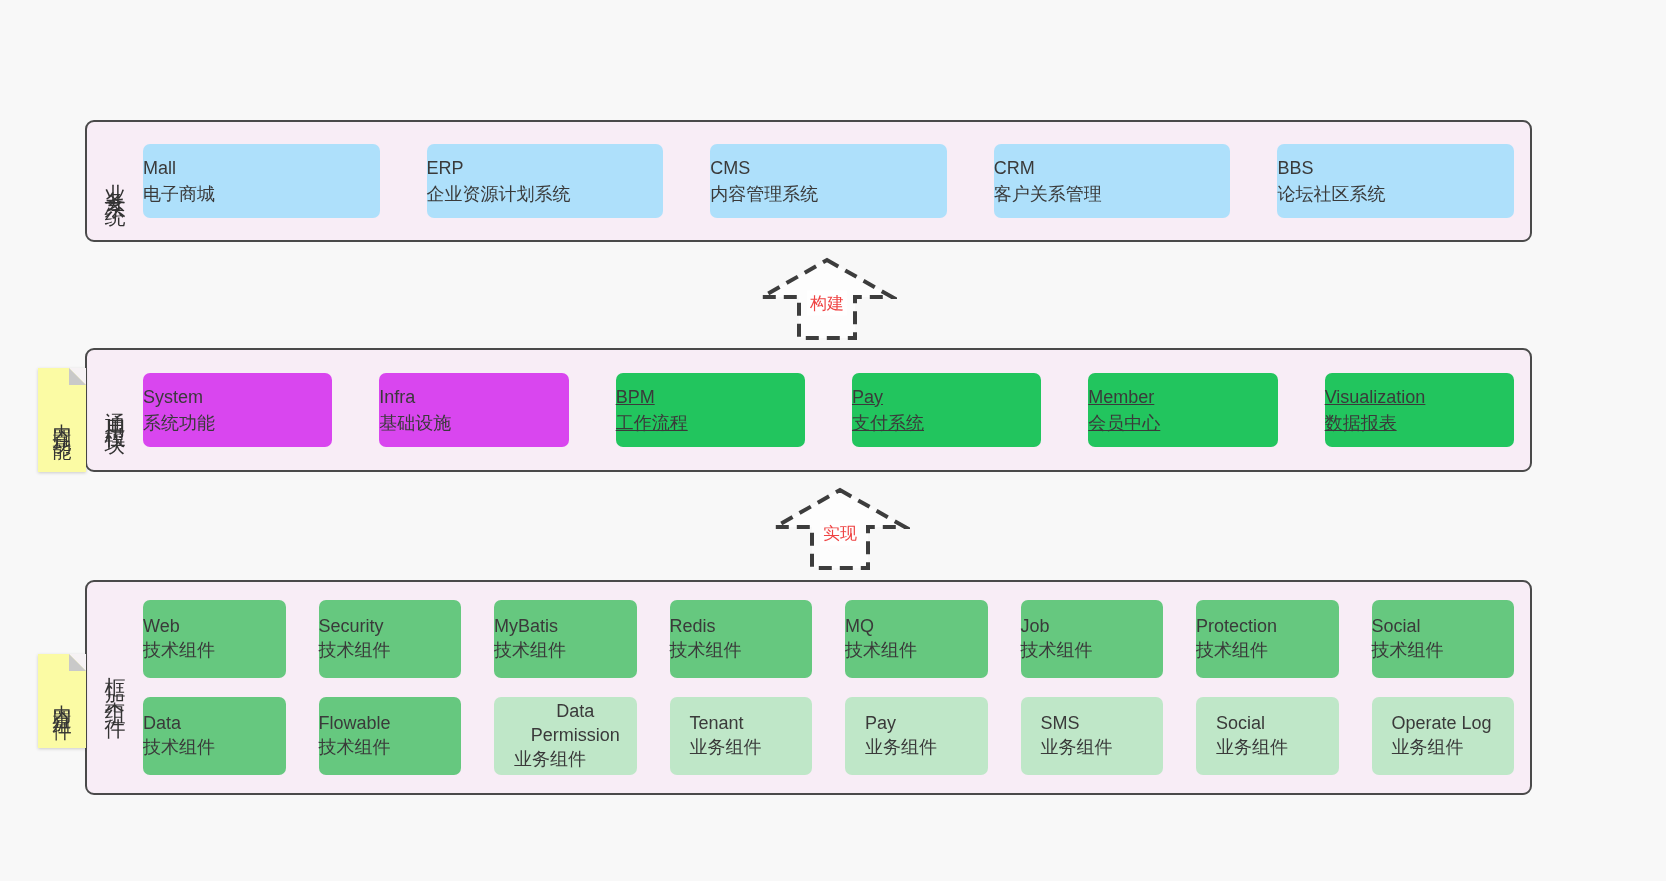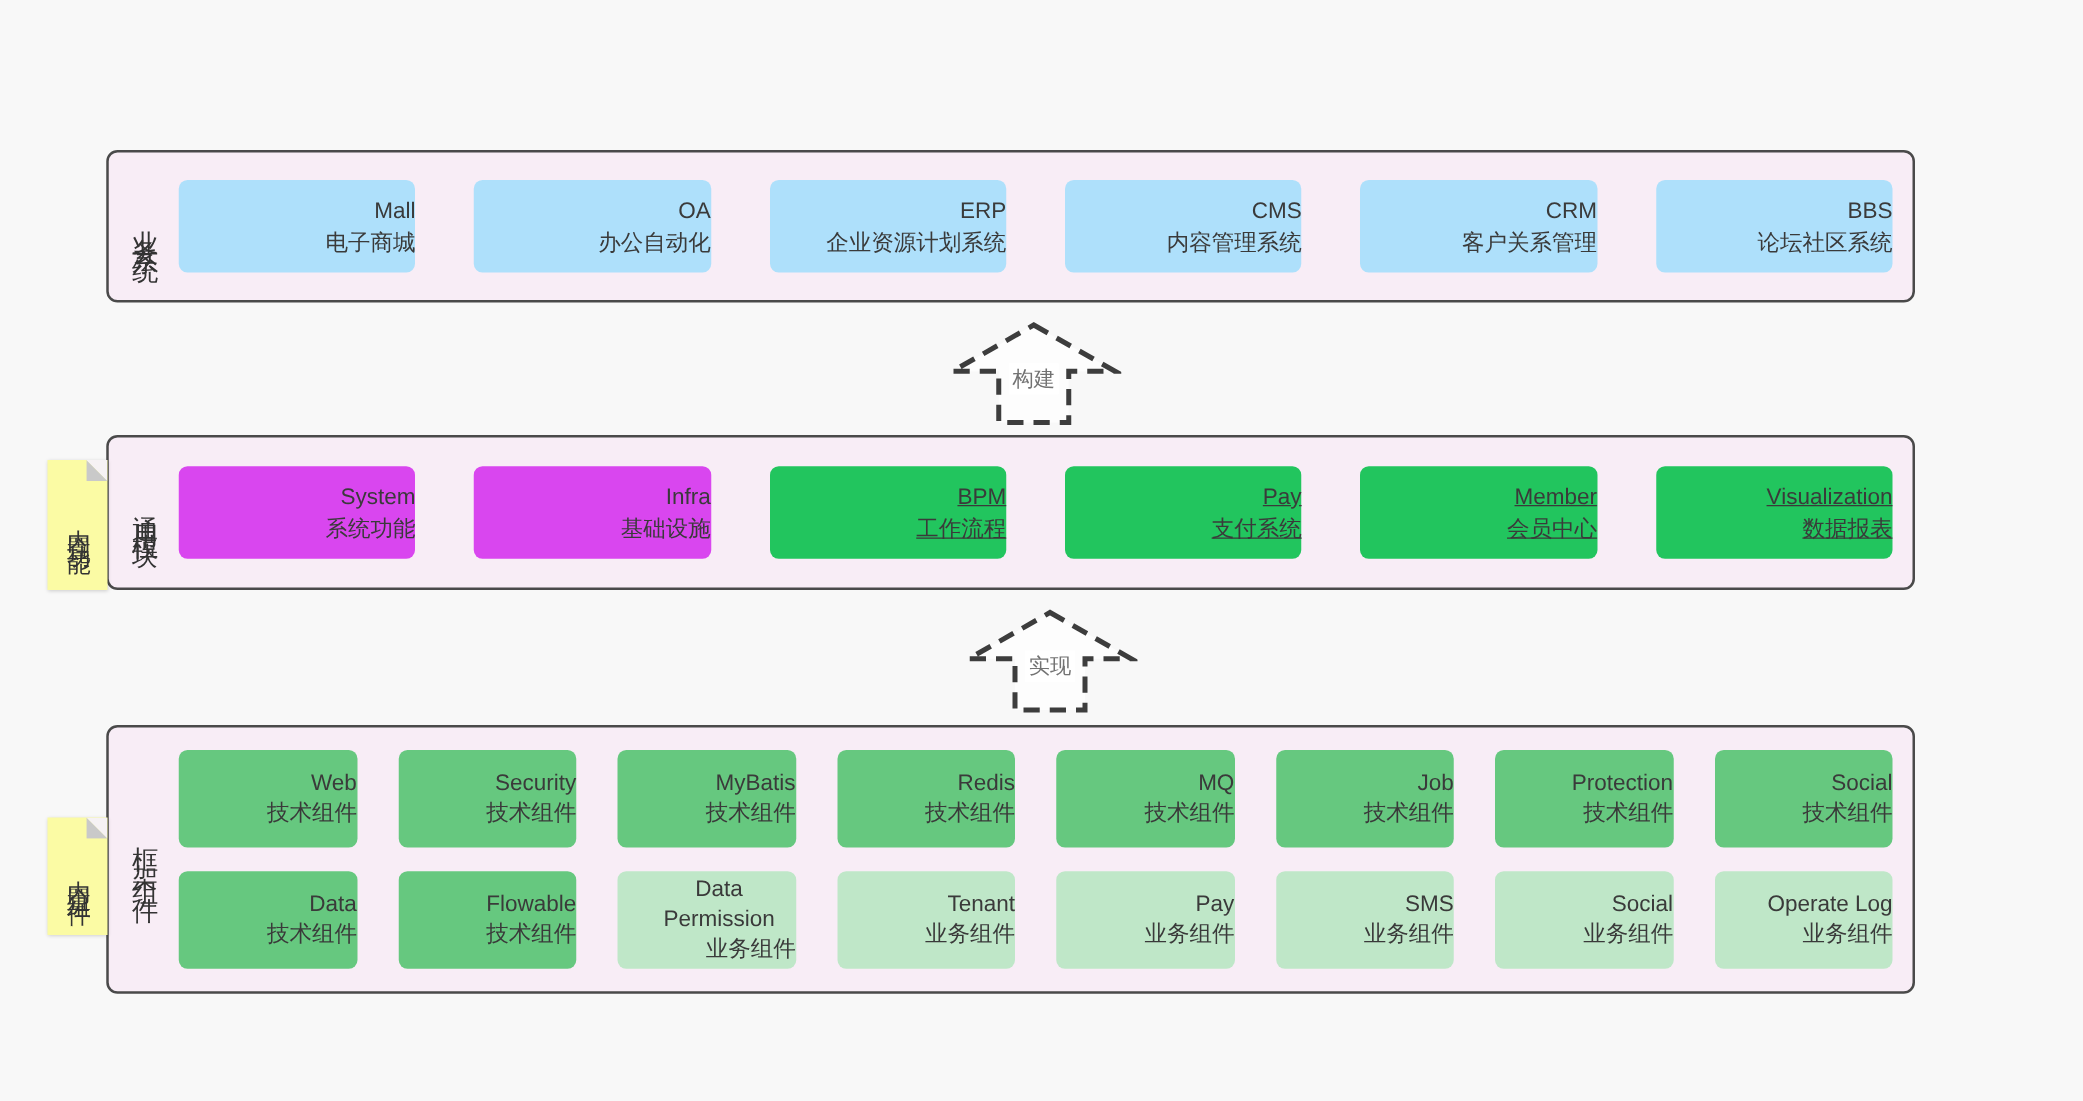--- a/index.html
+++ b/index.html
@@ -44,21 +44,21 @@
   .box-row {
     flex: 1;
     display: flex;
     gap: 47px;
     padding-right: 16px;
   }
   .box {
     border-radius: 7px;
     display: flex;
     flex-direction: column;
-    align-items: flex-end;
+    align-items: flex-start;
     justify-content: center;
     text-align: center;
     font-size: 18px;
     line-height: 1.45;
   }
   .box-row .box { flex: 1; height: 74px; }
 
   .grid {
     flex: 1;
     display: grid;
@@ -96,39 +96,35 @@
   #arrow-build     { left: 757px; top: 256px; }
   #arrow-implement { left: 770px; top: 486px; }
   .arrow svg { display: block; }
   .arrow-label {
     position: absolute;
     left: 50%; top: 47px;
     transform: translate(-50%, -50%);
     background: #ffffff;
     padding: 1px 3px;
     font-size: 17px;
-    color: #737373;
+    color: #ef4444;
     white-space: nowrap;
   }
 </style>
 </head>
 <body>
 
 <div class="panel" id="panel-business">
   <div class="panel-label">
     <span class="vtext">业务系统</span>
   </div>
   <div class="box-row">
     <div class="box blue">
       <div>Mall</div>
       <div>电子商城</div>
-    </div>
-    <div class="box blue">
-      <div>OA</div>
-      <div>办公自动化</div>
     </div>
     <div class="box blue">
       <div>ERP</div>
       <div>企业资源计划系统</div>
     </div>
     <div class="box blue">
       <div>CMS</div>
       <div>内容管理系统</div>
     </div>
     <div class="box blue">

